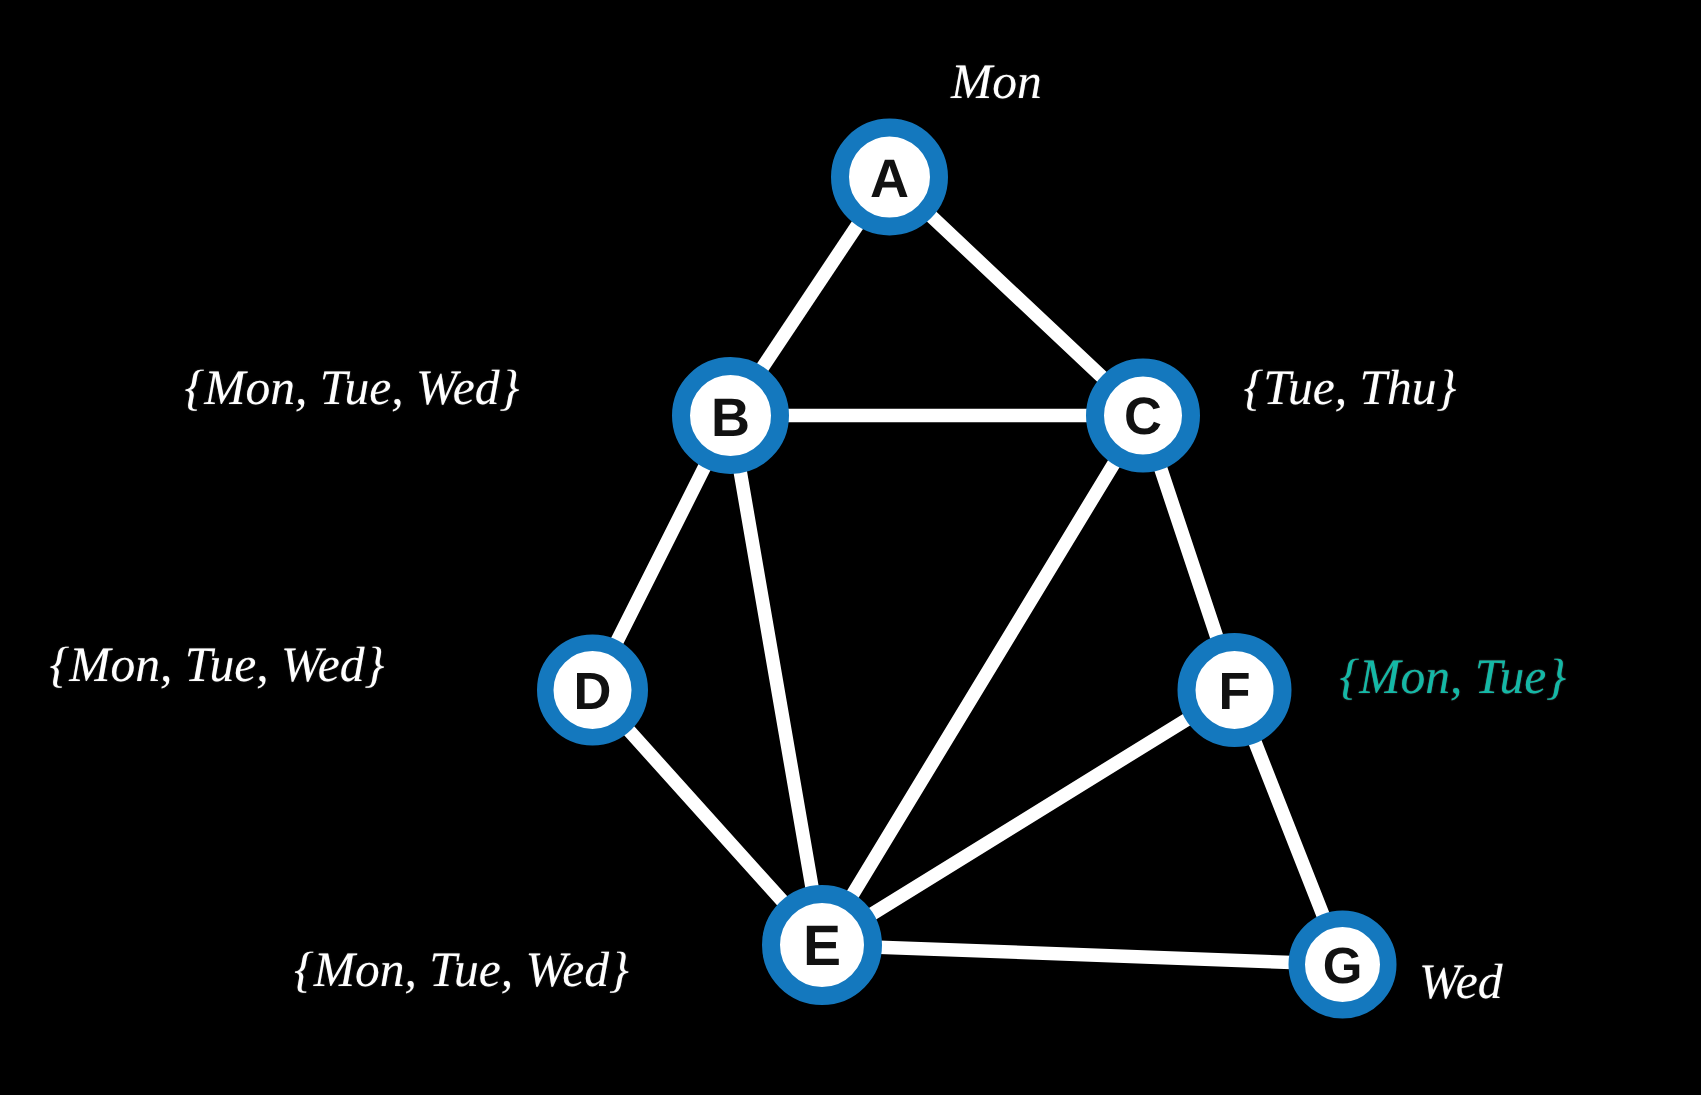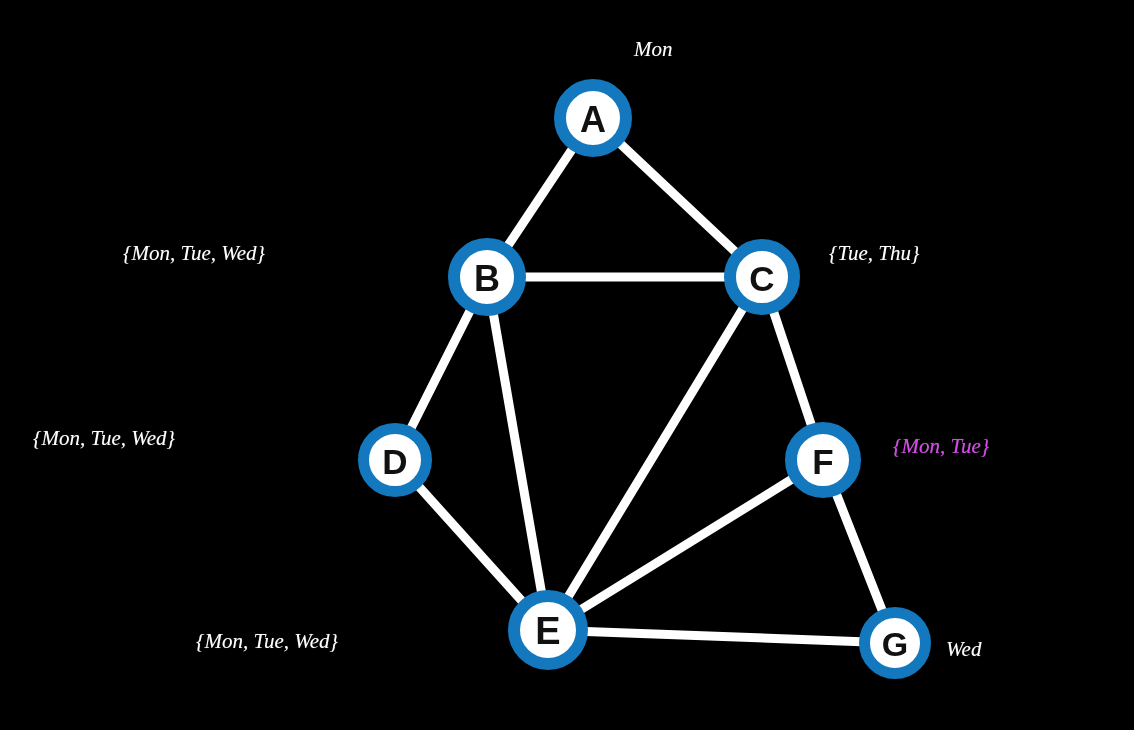--- a/index.html
+++ b/index.html
@@ -43,21 +43,21 @@
     font-weight: bold;
     text-anchor: middle;
     dominant-baseline: central;
     letter-spacing: 0px;
   }
   .domain-label {
     position: absolute;
     color: #ffffff;
     font-family: "Liberation Serif", serif;
     font-style: italic;
-    font-size: 21px;
+    font-size: 33px;
     white-space: nowrap;
     line-height: 1;
     text-shadow: 0 0 1px rgba(255,255,255,0.35);
   }
 </style>
 </head>
 <body>
 
 <div id="canvas-wrap">
 
@@ -106,17 +106,17 @@
         </g>
       </g>
   </svg>
 
   <div id="label-layer">
       <div class="domain-label" style="left: 634px; top: 39px; color: rgb(255, 255, 255);">Mon</div>
       <div class="domain-label" style="left: 123px; top: 243px; color: rgb(255, 255, 255);">{Mon, Tue, Wed}</div>
       <div class="domain-label" style="left: 829px; top: 243px; color: rgb(255, 255, 255);">{Tue, Thu}</div>
       <div class="domain-label" style="left: 33px; top: 428px; color: rgb(255, 255, 255);">{Mon, Tue, Wed}</div>
       <div class="domain-label" style="left: 196px; top: 631px; color: rgb(255, 255, 255);">{Mon, Tue, Wed}</div>
-      <div class="domain-label" style="left: 893px; top: 436px; color: #d946ef;">{Mon, Tue}</div>
+      <div class="domain-label" style="left: 893px; top: 436px; color: #14b8a6;">{Mon, Tue}</div>
       <div class="domain-label" style="left: 946px; top: 639px; color: rgb(255, 255, 255);">Wed</div>
     </div>
 
 </div>
 
 </body></html>

